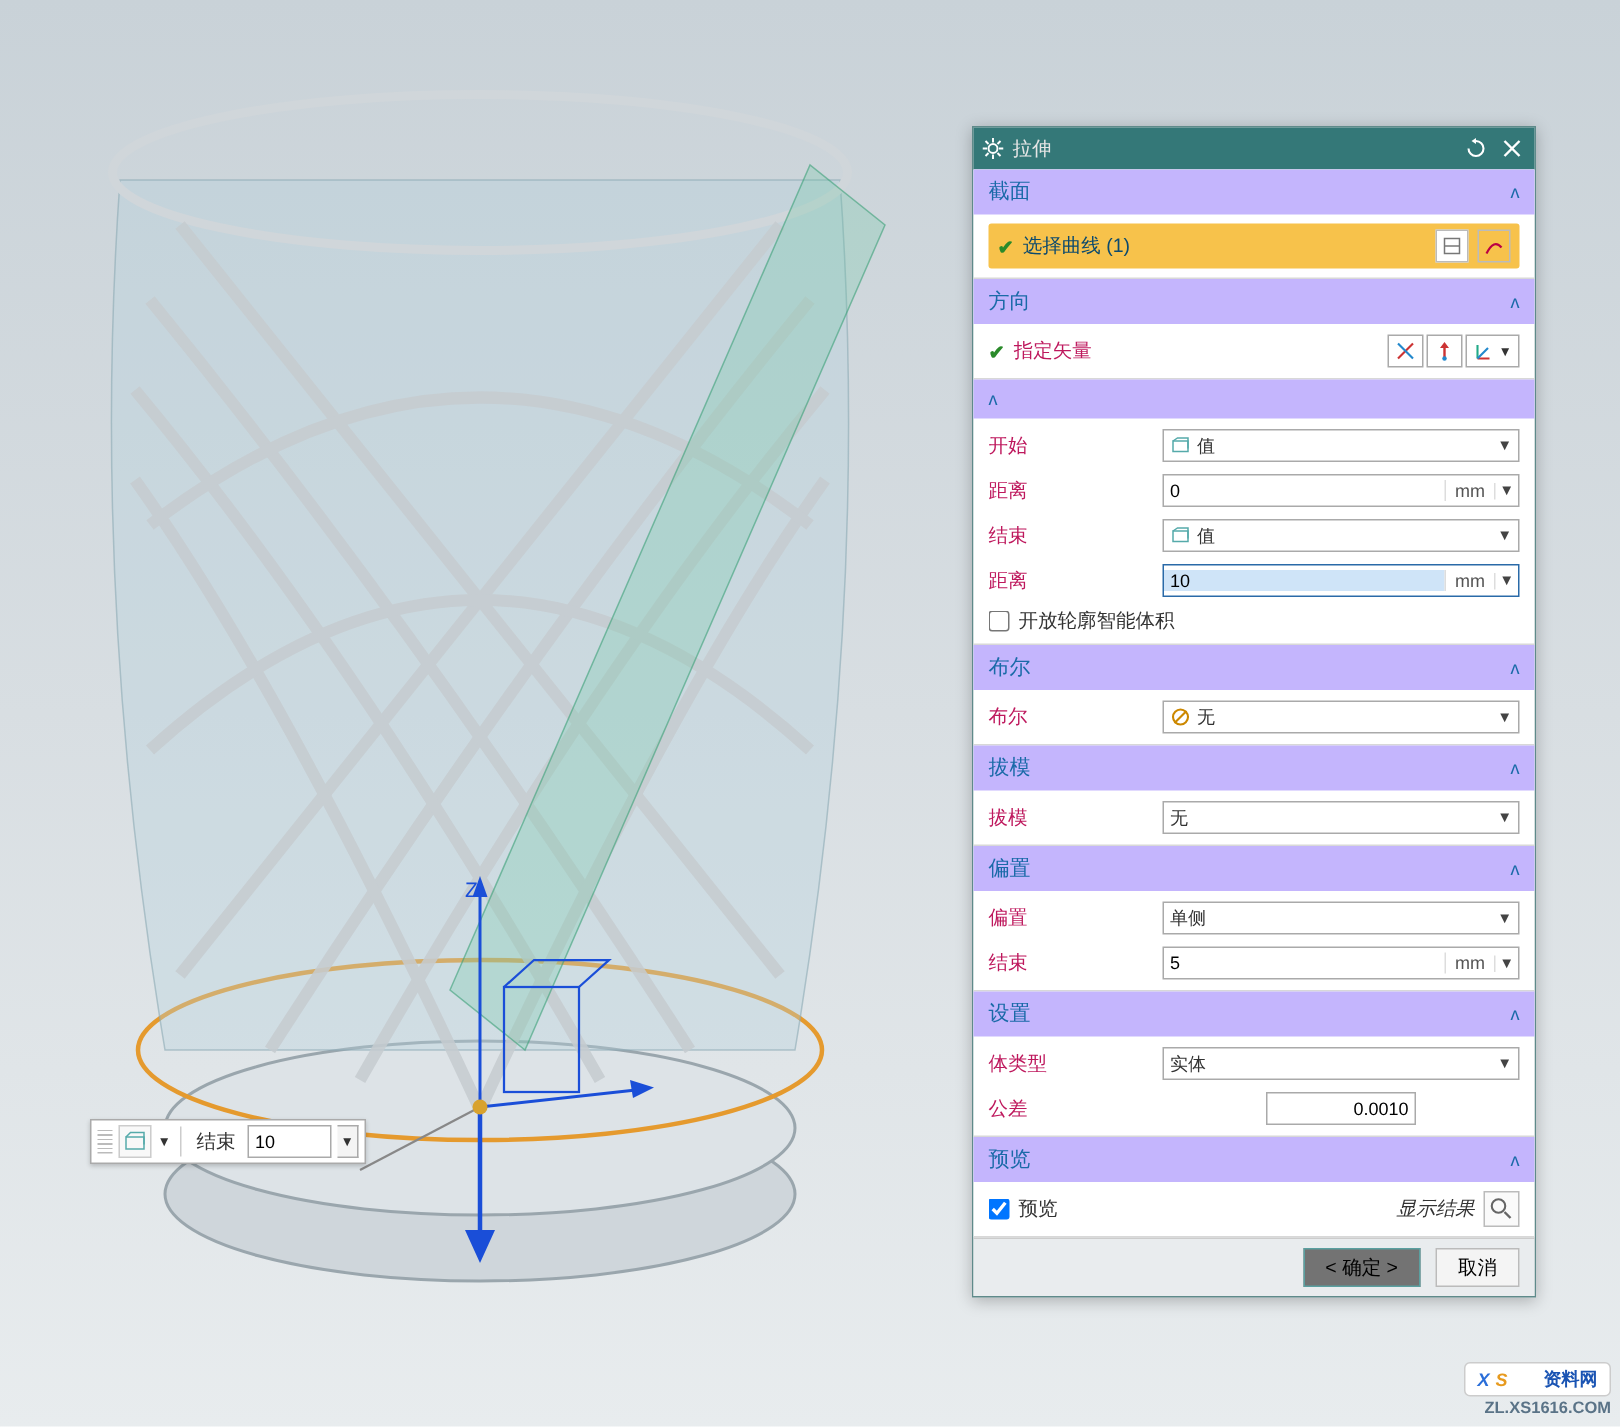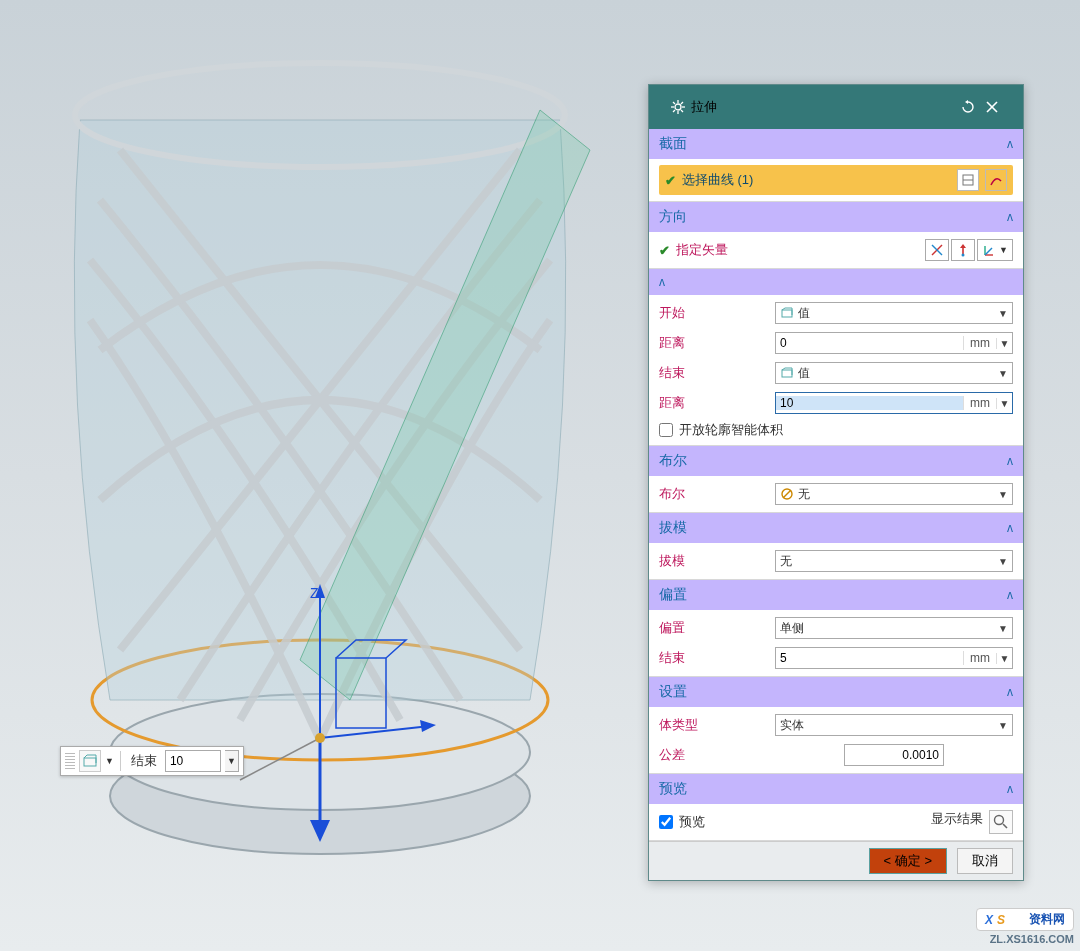--- a/index.html
+++ b/index.html
@@ -70,25 +70,25 @@
     position: absolute;
     right: 56px;
     top: 84px;
     width: 376px;
     background: #f1f3f4;
     border: 1px solid #5f8a8a;
     box-shadow: 0 2px 10px rgba(0,0,0,0.25);
   }
   .panel-header {
     background: #347878;
-    color: #000000;
-    height: 44px;
+    color: #e5e5e5;
+    height: 28px;
     display: flex;
     align-items: center;
-    padding: 0 22px;
+    padding: 0 6px;
     font-size: 13px;
   }
   .panel-header .gear-icon {
     width: 14px; height:14px;
     margin-right: 6px;
   }
   .panel-header .title { flex: 1; }
   .panel-header .hdr-btn {
     width: 18px; height: 18px;
     margin-left: 6px;
@@ -224,26 +224,26 @@
     gap:10px;
     border-top:1px solid #ccc;
   }
   .btn {
     height:26px;padding:0 14px;
     border:1px solid #bbb;background:#f4f4f4;
     font-size:13px;cursor:pointer;
     display:flex;align-items:center;
   }
   .btn.primary {
-    background:#c2410c;border-color:#5aa0a0;
+    background:#737373;border-color:#5aa0a0;
   }
 
   
   .show-result {
-    display:flex;align-items:flex-start;gap:6px;
+    display:flex;align-items:center;gap:6px;font-style:italic;
   }
   .show-result .mag {
     width:24px;height:24px;border:1px solid #bbb;background:#fafafa;
     display:flex;align-items:center;justify-content:center;
   }
 
   
   .watermark {
     position:absolute;right:6px;bottom:6px;
     display:flex;flex-direction:column;align-items:flex-end;

